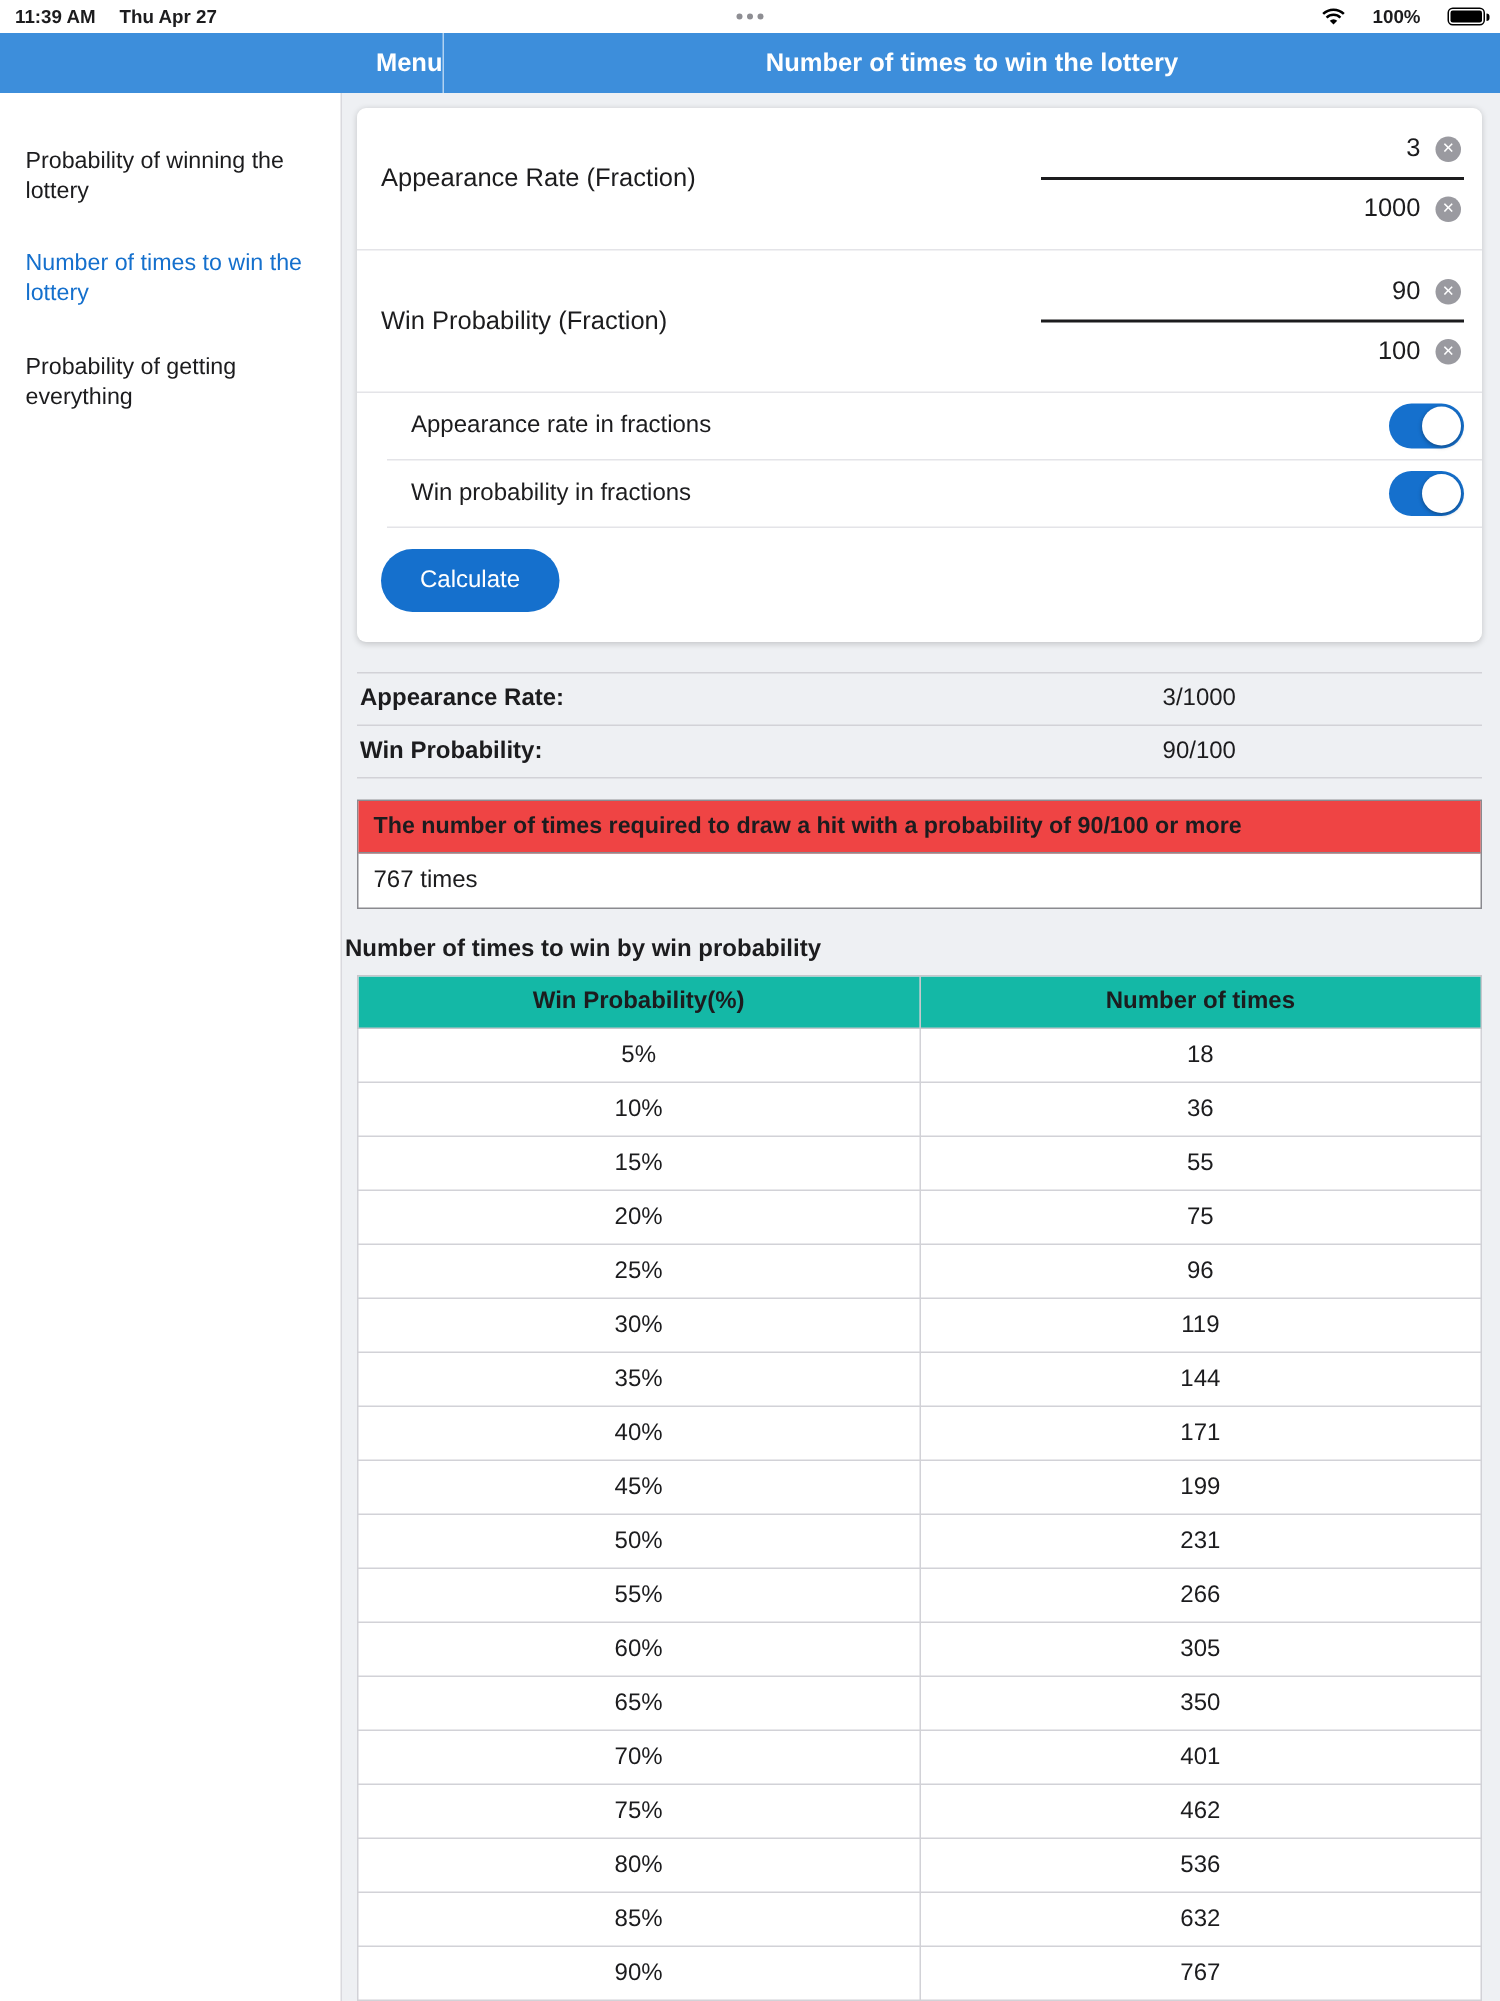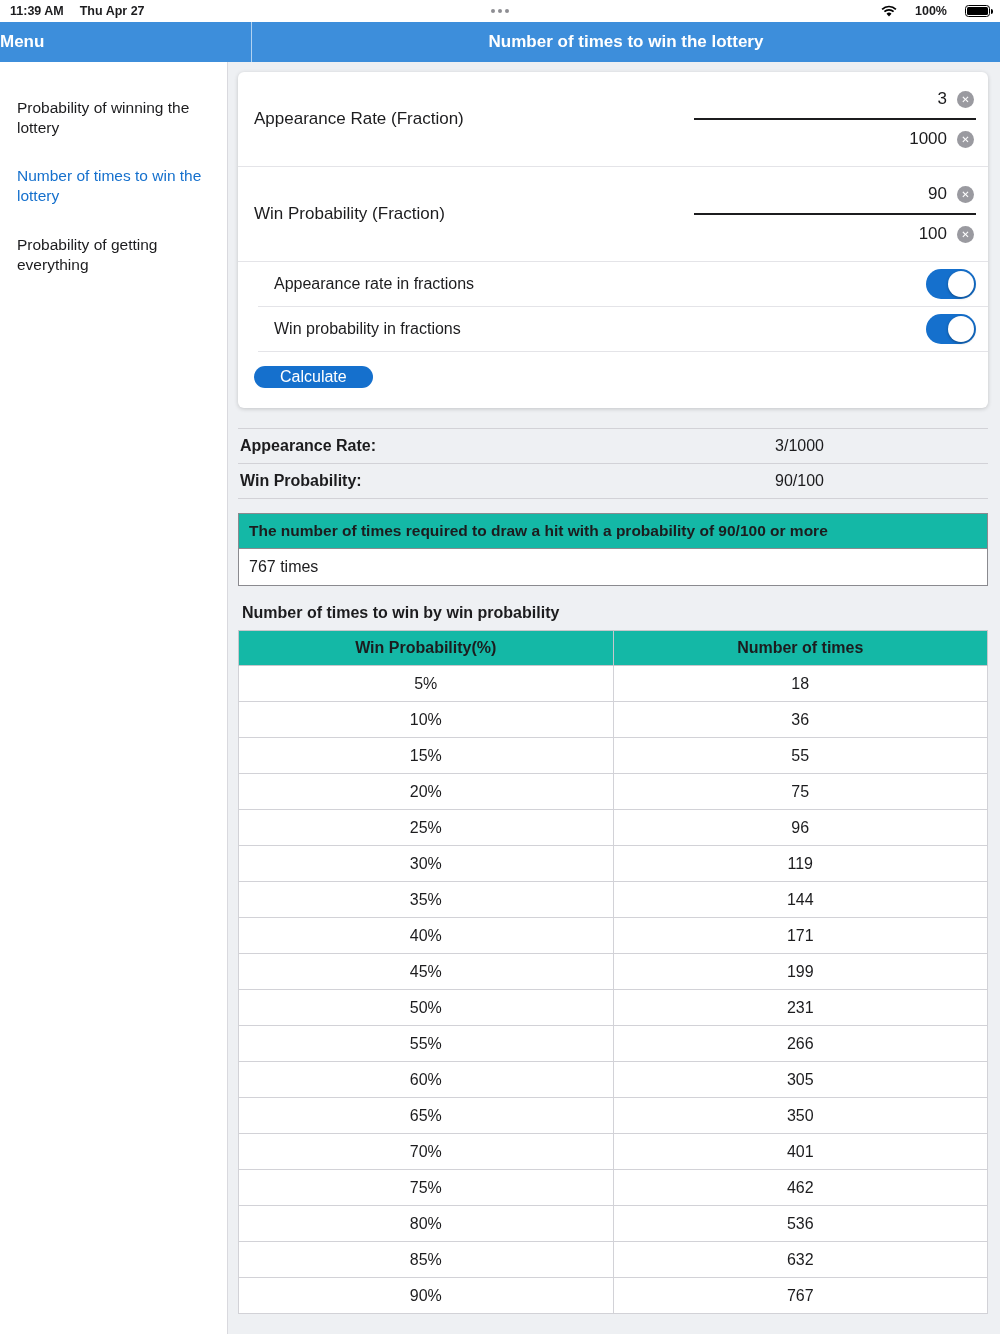--- a/index.html
+++ b/index.html
@@ -15,22 +15,22 @@
   .status-center { position:absolute; left:50%; top:9px; transform:translateX(-50%); display:flex; gap:3px; }
   .mt-dot { width:4px; height:4px; border-radius:50%; background:#8e8e93; }
   .status-right { display:flex; align-items:center; gap:18px; }
   .wifi svg { display:block; }
   .battery { width:25px; height:12px; border:1px solid #000; border-radius:3.5px; position:relative; display:inline-block; }
   .battery-fill { position:absolute; top:1px; left:1px; right:1px; bottom:1px; background:#000; border-radius:1.5px; }
   .battery-tip { position:absolute; right:-4px; top:3px; width:2.5px; height:5px; background:#000; border-radius:0 2px 2px 0; }
 
   
   .nav-row { height:40px; display:flex; flex:none; }
-  .nav-left { width:252px; flex:none; background:var(--header-blue); color:#fff; display:flex; align-items:center;
-              justify-content:flex-start; font-size:17px; font-weight:700; border-right:1px solid rgba(255,255,255,.6); }
+  .nav-left { width:296px; flex:none; background:var(--header-blue); color:#fff; display:flex; align-items:center;
+              justify-content:flex-end; font-size:17px; font-weight:700; border-right:1px solid rgba(255,255,255,.6); }
   .nav-main { flex:1; background:var(--header-blue); color:#fff; display:flex; align-items:center;
               justify-content:center; font-size:17px; font-weight:700; }
 
   
   .content-row { flex:1; display:flex; overflow:hidden; }
   .sidebar { width:228px; flex:none; background:#fff; border-right:1px solid #d9d9de; padding-top:22px; }
   .sidebar-item { padding:14px 17px; font-size:15.5px; color:#1c1c1e; cursor:pointer; line-height:1.3; }
   .sidebar-item.active { color:var(--accent); }
 
   .main { flex:1; background:#eef0f3; overflow:hidden; }
@@ -49,36 +49,36 @@
                         display:flex; align-items:center; justify-content:center; color:#fff; font-size:10px; }
 
   .toggle-row { display:flex; justify-content:space-between; align-items:center;
                 padding:7px 12px 7px 16px; border-bottom:1px solid #e4e4e8; font-size:16px;margin-left:20px; }
   .toggle { width:50px; height:30px; border-radius:15px; background:var(--accent); position:relative;
             display:inline-block; cursor:pointer; flex:none; }
   .toggle .knob { position:absolute; top:2px; right:2px; width:26px; height:26px; border-radius:50%;
                   background:#fff; box-shadow:0 1px 3px rgba(0,0,0,.35); }
 
   .button-row { padding:14px 16px 20px; }
-  .calc-btn { background:var(--accent); color:#fff; border:none; border-radius:24px; padding:2px 26px;
+  .calc-btn { background:var(--accent); color:#fff; border:none; border-radius:24px; padding:12px 26px;
               font-size:16px; font-family:inherit; cursor:pointer; }
 
   
   .results { margin:20px 12px 0 10px; border-top:1px solid #d2d2d7; }
   .result-row { display:grid; grid-template-columns:1fr 1fr; align-items:center;
                 padding:8px 2px; border-bottom:1px solid #d2d2d7; font-size:16px; }
   .result-label { font-weight:700; }
   .result-value { text-align:center; }
 
   .required-box { margin:14px 12px 0 10px; border:1px solid #8a8a8f; background:#fff; }
-  .required-header { background:#14b8a6; font-weight:700; padding:8px 10px; border-bottom:1px solid #8a8a8f; font-size:15.5px; }
+  .required-header { background:#ef4444; font-weight:700; padding:8px 10px; border-bottom:1px solid #8a8a8f; font-size:15.5px; }
   .required-value { padding:9px 10px; font-size:16px; }
 
   
-  .table-title { margin:18px 12px 8px 14px; font-size:16px; font-weight:700; }
+  .table-title { margin:18px 12px 8px 2px; font-size:16px; font-weight:700; }
   .prob-table { width:calc(100% - 22px); margin:0 12px 0 10px; border-collapse:collapse; background:#fff; font-size:16px; }
   .prob-table th, .prob-table td { border:1px solid #d2d2d7; text-align:center; width:50%; }
   .prob-table th { background:#14b8a6; font-weight:700; height:35px; border-color:#c7c7cc; }
   .prob-table td { height:36px; }
 </style>
 </head>
 <body>
 
 <div class="screen">
 

